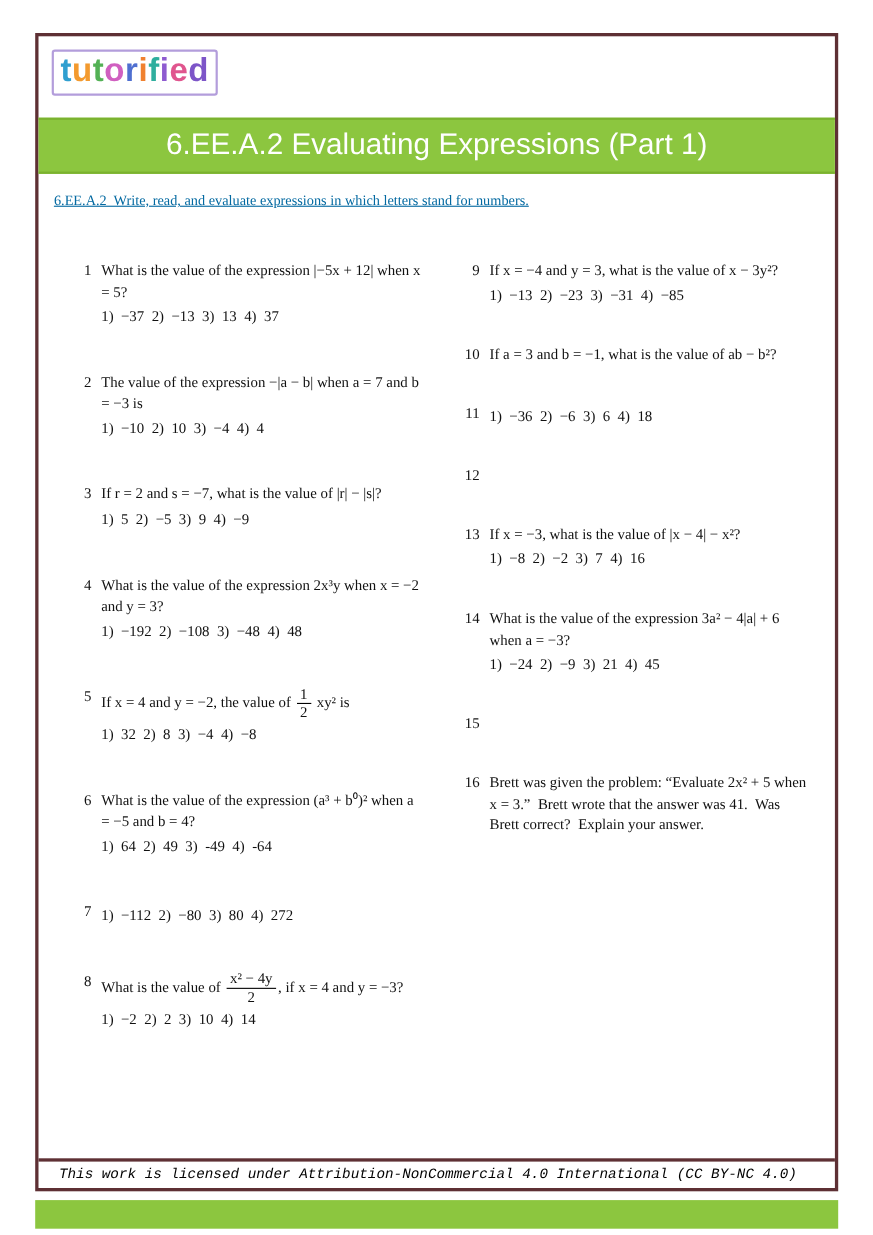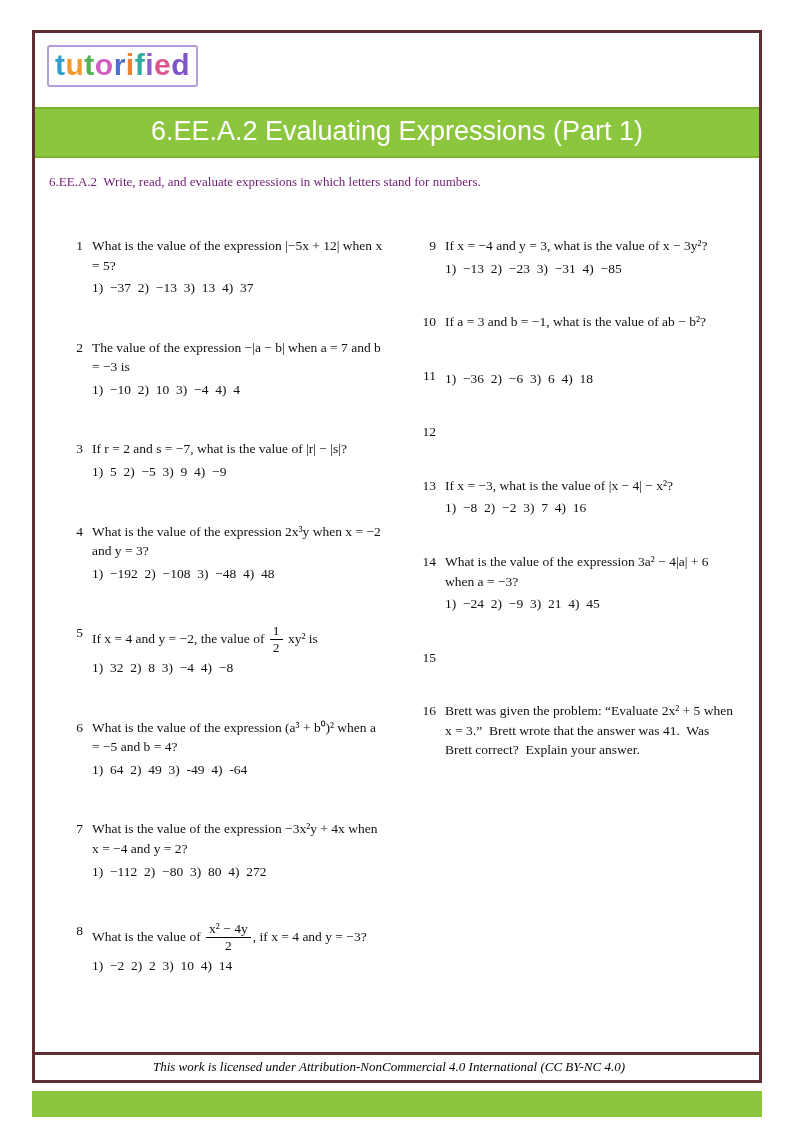--- a/index.html
+++ b/index.html
@@ -47,21 +47,22 @@
     color:#ffffff;
     text-align:center;
     font-family:"Liberation Sans", sans-serif;
     font-size:27px;
     padding:7px 0 9px 0;
   }
   .standard-line{
     font-size:13px;
     margin:16px 0 0 14px;
     white-space:pre-wrap;
-    color:#701a75;
+    color:#0369a1;
+    text-decoration:underline;
   }
   .columns{
     flex:1;
     display:flex;
     gap:28px;
     margin:46px 22px 0 24px;
     align-items:flex-start;
   }
   .col{flex:1;min-width:0;}
   .question{
@@ -90,21 +91,21 @@
     vertical-align:-9px;
     line-height:1.15;
     margin:0 2px;
   }
   .frac .num{display:block;border-bottom:1px solid #000;padding:0 3px;}
   .frac .den{display:block;}
   .footer{
     margin-top:auto;
     border-top:3px solid var(--maroon);
     text-align:center;
-    font-family:Liberation Serif, serif;
+    font-family:Liberation Mono, monospace;
     font-style:italic;
     font-size:13px;
     color:#000;
     padding:4px 16px 5px 0;
   }
   .bottom-bar{
     position:absolute;
     left:32px;right:32px;bottom:6px;
     height:26px;
     background:var(--green);
@@ -166,21 +167,20 @@
           <div class="question">
             <div class="q-num">6</div>
             <div class="q-body">
               <div class="q-text"><span>What is the value of the expression (a³ + b⁰)² when a = −5 and b = 4?</span></div>
               <div class="q-choices">1)  64  2)  49  3)  -49  4)  -64</div>
             </div>
           </div>
           <div class="question">
             <div class="q-num">7</div>
             <div class="q-body">
-              <div class="q-text"><span>What is the value of the expression −3x²y + 4x when x = −4 and y = 2?</span></div>
               <div class="q-choices">1)  −112  2)  −80  3)  80  4)  272</div>
             </div>
           </div>
           <div class="question">
             <div class="q-num">8</div>
             <div class="q-body">
               <div class="q-text"><span>What is the value of </span><span class="frac"><span class="num">x² − 4y</span><span class="den">2</span></span><span>, if x = 4 and y = −3?</span></div>
               <div class="q-choices">1)  −2  2)  2  3)  10  4)  14</div>
             </div>
           </div>

